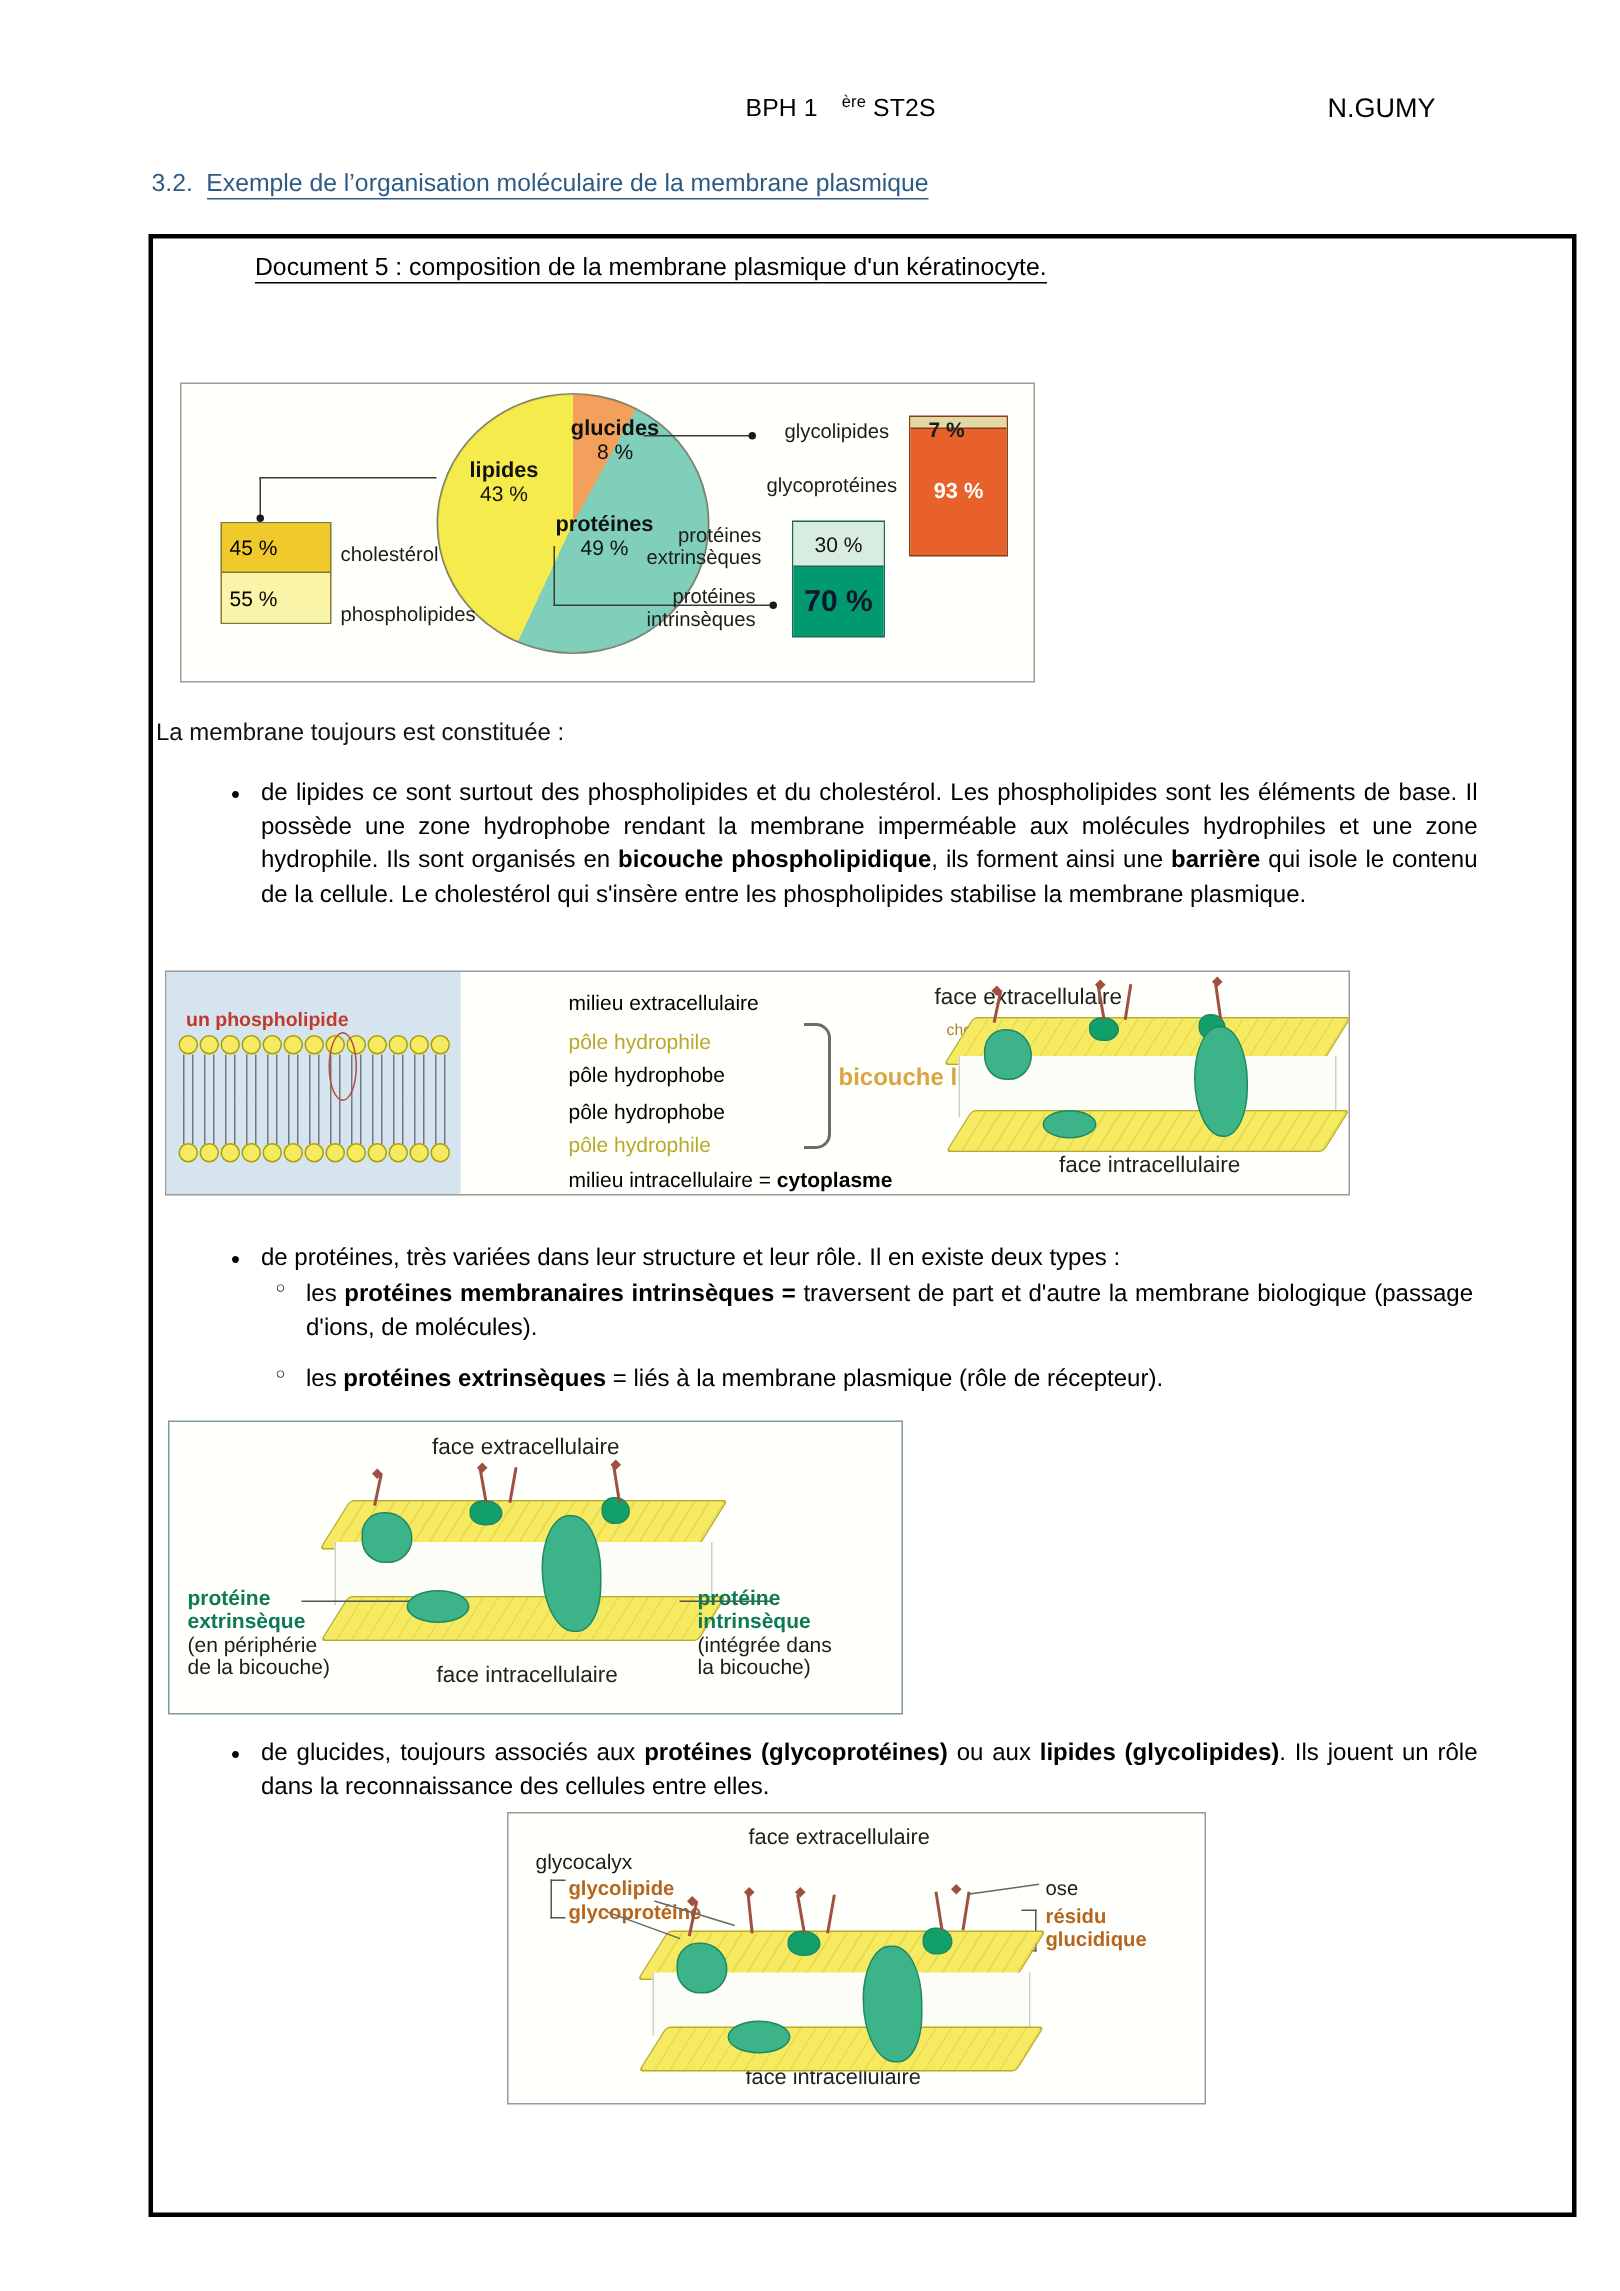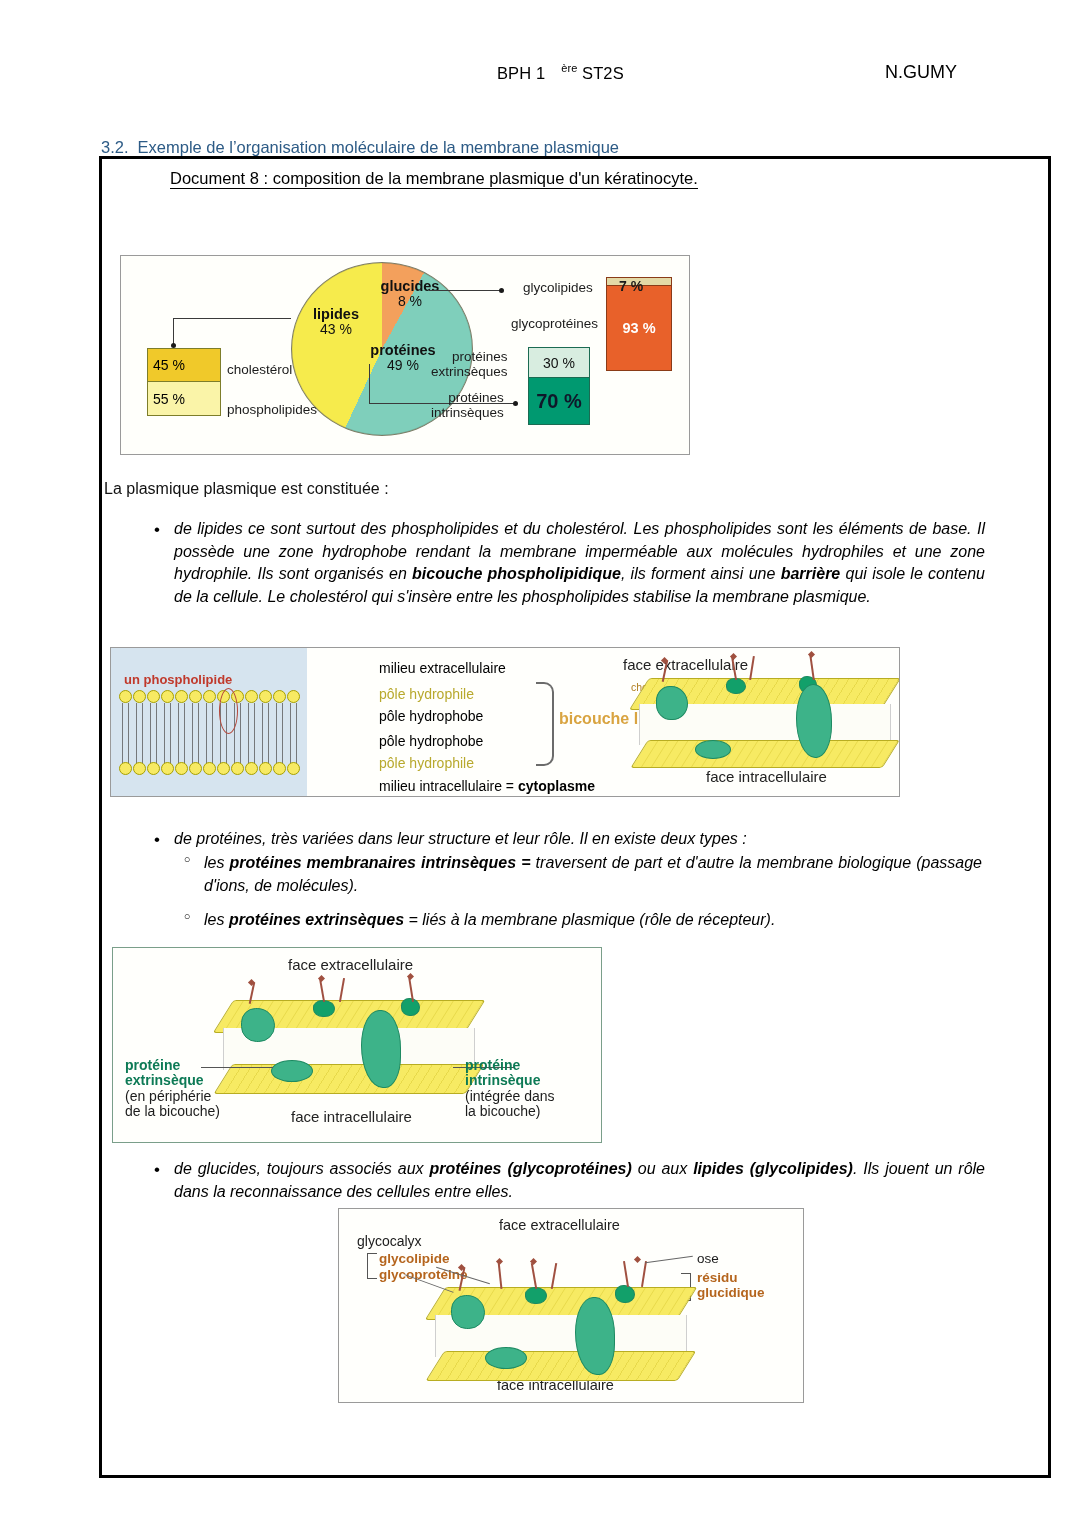--- a/index.html
+++ b/index.html
@@ -12,21 +12,21 @@
   .page-header{
     position:absolute;top:62px;left:0;width:1080px;height:26px;
   }
   .hdr-title{position:absolute;left:497px;top:0;font-size:16.5px;letter-spacing:.1px;}
   .hdr-title sup{font-size:11px;vertical-align:super;margin-left:16px;}
   .hdr-author{position:absolute;left:885px;top:0;font-size:18px;}
 
   
   .section-head{
     position:absolute;left:101px;top:113px;width:760px;
-    font-size:16.5px;color:#2d5b86;white-space:nowrap;margin-top:25px;
+    font-size:16.5px;color:#2d5b86;white-space:nowrap;
   }
   .section-num{display:inline-block;margin-right:9px;}
   .section-text{border-bottom:1.4px solid #2d5b86;padding-bottom:1px;}
 
   
   .frame{
     position:absolute;left:99px;top:156px;
     width:952px;height:1322px;
     border:3.5px solid #000;background:#fff;box-sizing:border-box;
   }
@@ -101,21 +101,21 @@
   .pbn-int{left:310px;top:134px;}
 
   
   .para{
     position:absolute;font-size:16px;line-height:1.42;color:#111;
   }
   .intro{left:104px;top:478px;width:880px;}
   .bullet-row{position:absolute;display:flex;}
   .bullet-dot{width:34px;flex:0 0 34px;text-align:center;font-size:17px;line-height:1.42;}
   .bullet-dot.hollow{font-size:11px;}
-  .bullet-text{flex:1;text-align:justify;font-size:16px;line-height:1.42;font-style:italic;}
+  .bullet-text{flex:1;text-align:justify;font-size:16px;line-height:1.42;}
   .b-lipides{left:140px;top:518px;width:845px;}
   .b-proteines{left:140px;top:828px;width:845px;}
   .b-sub1{left:170px;top:852px;width:812px;}
   .b-sub2{left:170px;top:909px;width:812px;}
   .b-glucides{left:140px;top:1158px;width:845px;}
   b{font-weight:bold;}
 
   
   .fig-mem1{
     position:absolute;left:110px;top:647px;width:790px;height:150px;
@@ -193,21 +193,21 @@
   <div class="hdr-title"><span>BPH 1</span><sup>ère</sup><span> ST2S</span></div>
   <div class="hdr-author">N.GUMY</div>
 </div>
 
 <div class="section-head">
   <span class="section-num">3.2.</span><span class="section-text">Exemple de l’organisation moléculaire de la membrane plasmique</span>
 </div>
 
 <div class="frame"></div>
 
-<div class="doc-title"><span>Document 8 : composition de la membrane plasmique d'un kératinocyte.</span></div>
+<div class="doc-title"><span>Document 5 : composition de la membrane plasmique d'un kératinocyte.</span></div>
 
 <div class="fig-pie">
 
   <div class="pie"></div>
 
   <div class="pie-lbl pl-lipides">
     <span>lipides</span>
     <span class="pct">43 %</span>
   </div>
   <div class="pie-lbl pl-glucides">
@@ -252,21 +252,21 @@
   <div class="pb-name pbn-int">
     <div>protéines</div>
     <div>intrinsèques</div>
   </div>
   <div class="prot-box">
     <div class="pb-top">30 %</div>
     <div class="pb-bot">70 %</div>
   </div>
 </div>
 
-<div class="para intro">La plasmique plasmique est constituée :</div>
+<div class="para intro">La membrane toujours est constituée :</div>
 
 <div class="bullet-row b-lipides">
   <div class="bullet-dot">•</div>
   <div class="bullet-text"><span>de lipides ce sont surtout des phospholipides et du cholestérol. Les phospholipides sont les éléments de base. Il possède une zone hydrophobe rendant la membrane imperméable aux molécules hydrophiles et une zone hydrophile. Ils sont organisés en </span><b>bicouche phospholipidique</b><span>, ils forment ainsi une </span><b>barrière</b><span> qui isole le contenu de la cellule. Le cholestérol qui s'insère entre les phospholipides stabilise la membrane plasmique.</span></div>
 </div>
 
 <div class="fig-mem1">
   <div class="mem1-left"></div>
   <div class="mem1-pl-label">un phospholipide</div>
 

